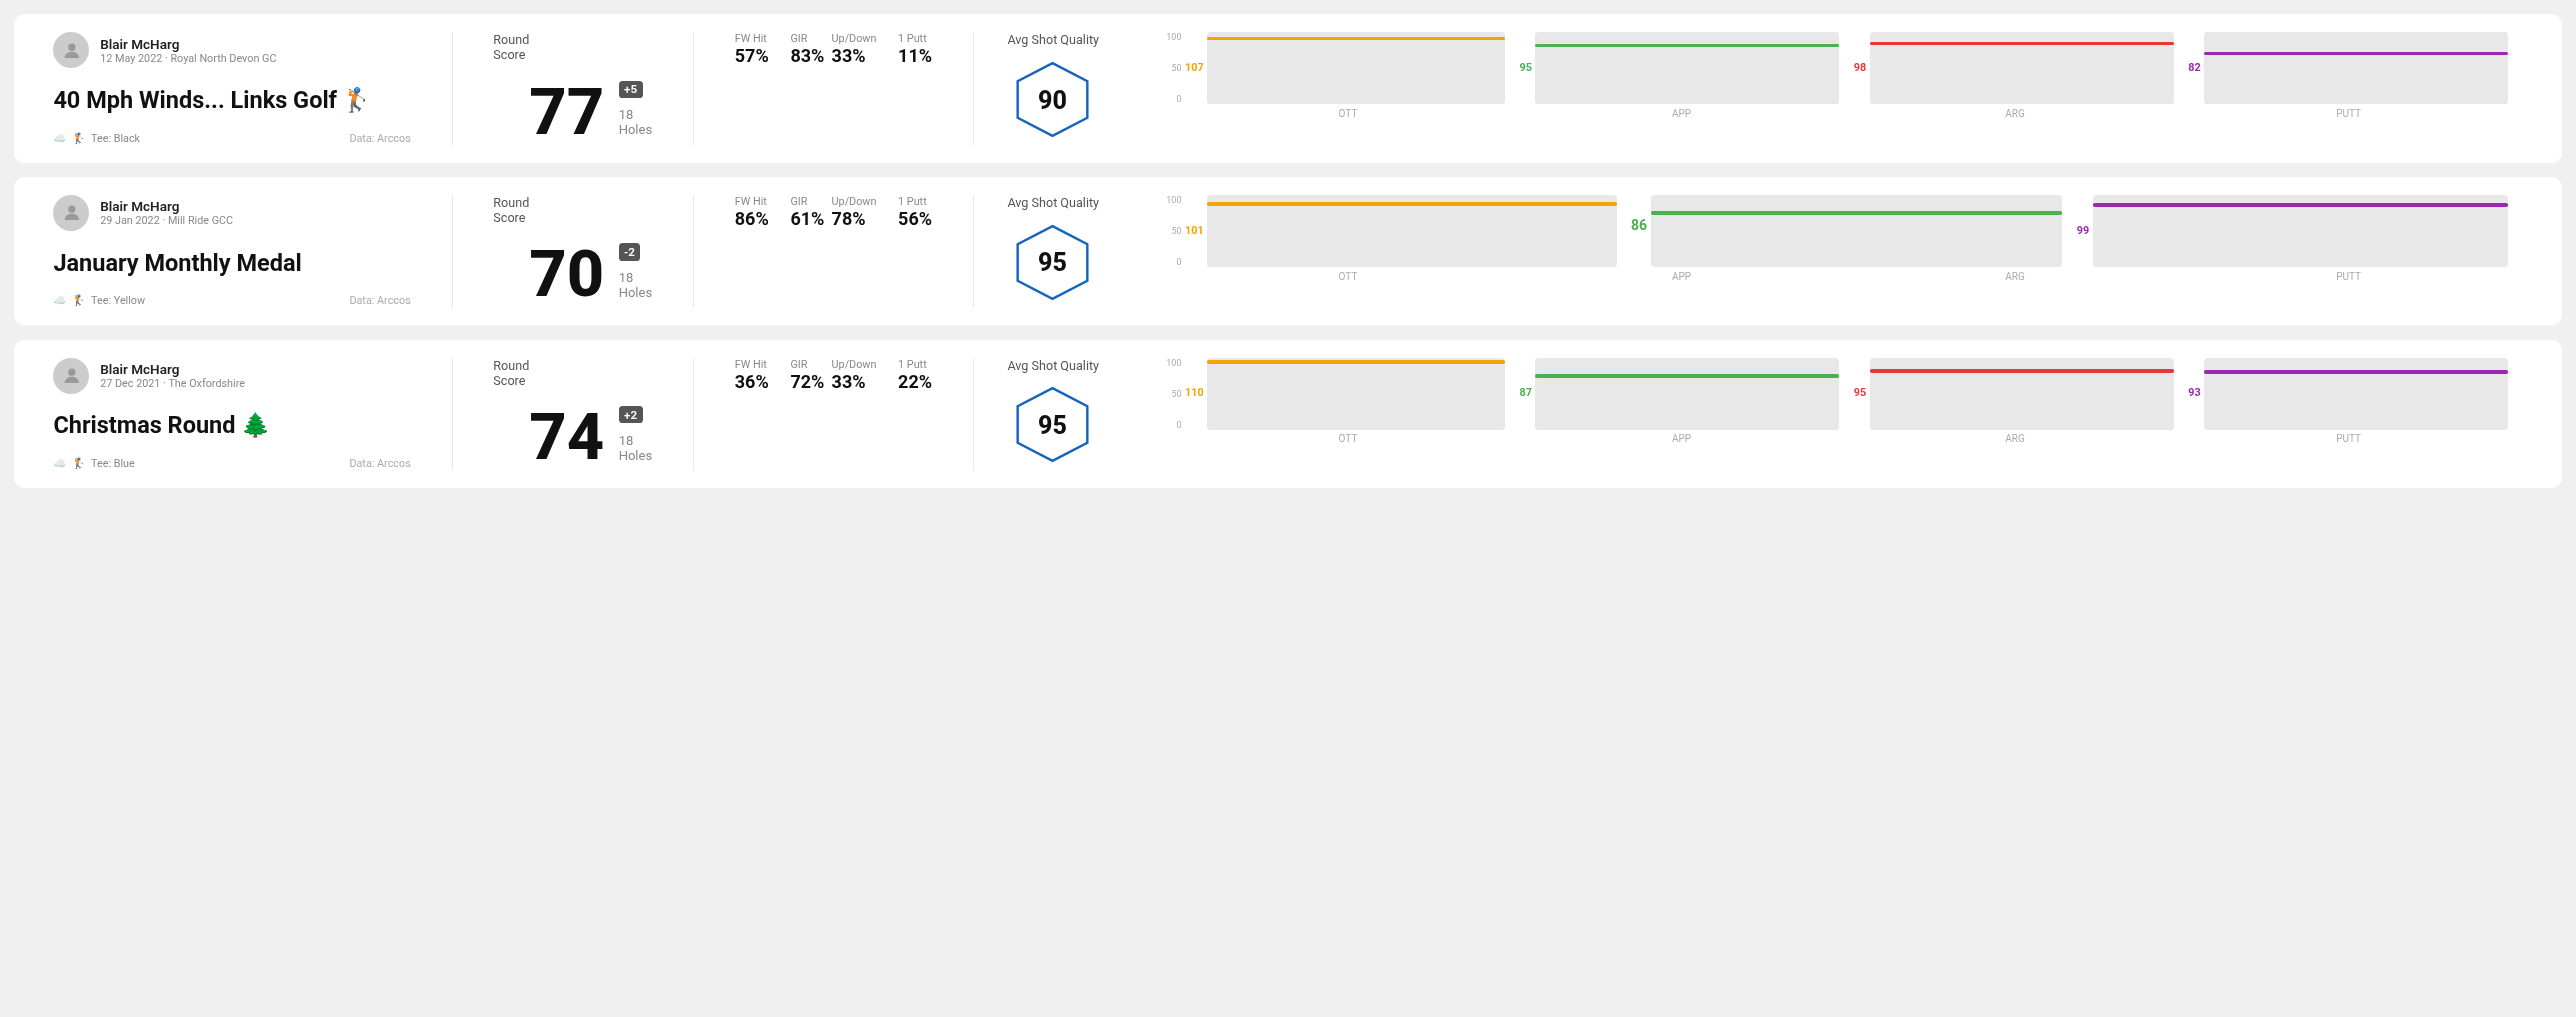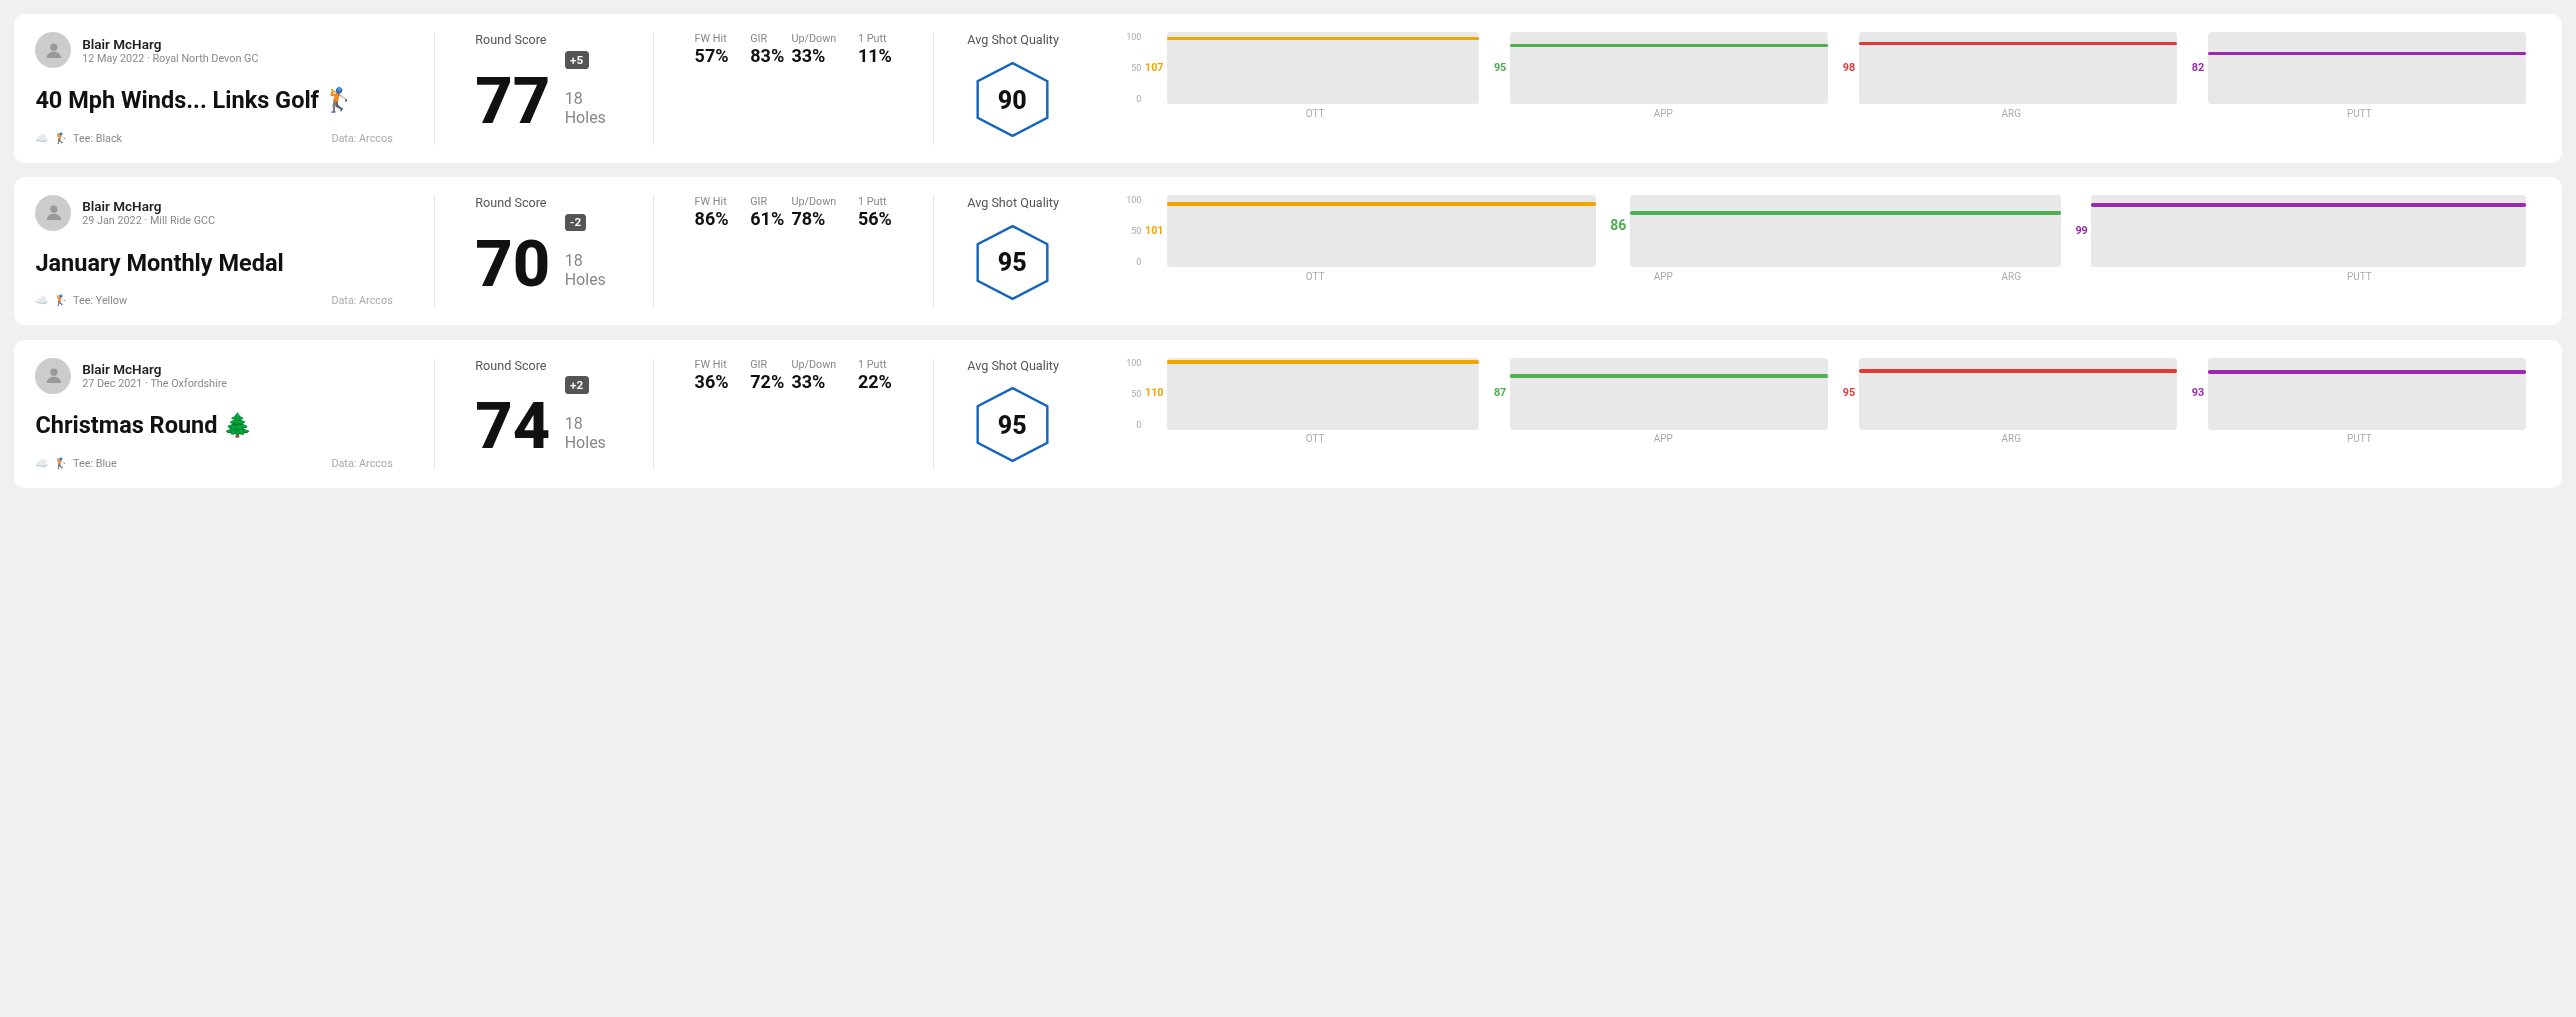--- a/index.html
+++ b/index.html
@@ -5,21 +5,21 @@
     * { box-sizing: border-box; margin: 0; padding: 0; }
     body {
       font-family: -apple-system, BlinkMacSystemFont, 'Segoe UI', Roboto, sans-serif;
       background: #f0f0f0;
       padding: 14.4px;
     }
     .card {
       background: #fff;
       border-radius: 10.8px;
       margin-bottom: 14.4px;
-      padding: 18px 21px;
+      padding: 18px 39px;
       display: flex;
       align-items: stretch;
       gap: 12px;
     }
     .left-section {
       flex: 0 0 379px;
       display: flex;
       flex-direction: column;
       justify-content: space-between;
       padding-right: 21.7px;
@@ -73,21 +73,21 @@
       color: #aaa;
     }
     .divider {
       width: 0.9px;
       background: #e8e8e8;
       margin: 0 7.2px;
     }
     .score-section {
       flex: 0 0 180px;
       display: flex;
-      flex-direction: column;
+      flex-direction: row;
       justify-content: flex-start;
       padding: 0 21.7px;
     }
     .score-label {
       font-size: 12.6px;
       color: #555;
       margin-bottom: 3.6px;
     }
     .score-row {
       display: flex;
@@ -103,23 +103,23 @@
     .score-badge {
       background: #555;
       color: #fff;
       border-radius: 3.6px;
       padding: 1.8px 5.4px;
       font-size: 11.7px;
       font-weight: 600;
       margin-bottom: 7.2px;
     }
     .holes-label {
-      font-size: 16px;
+      font-size: 13px;
       color: #888;
-      margin-top: 13px;
+      margin-top: 2px;
     }
     .stats-section {
       flex: 0 0 162px;
       display: flex;
       flex-direction: row;
       justify-content: center;
       padding: 0 21.7px;
       gap: 7.2px;
     }
     .stat-row {

